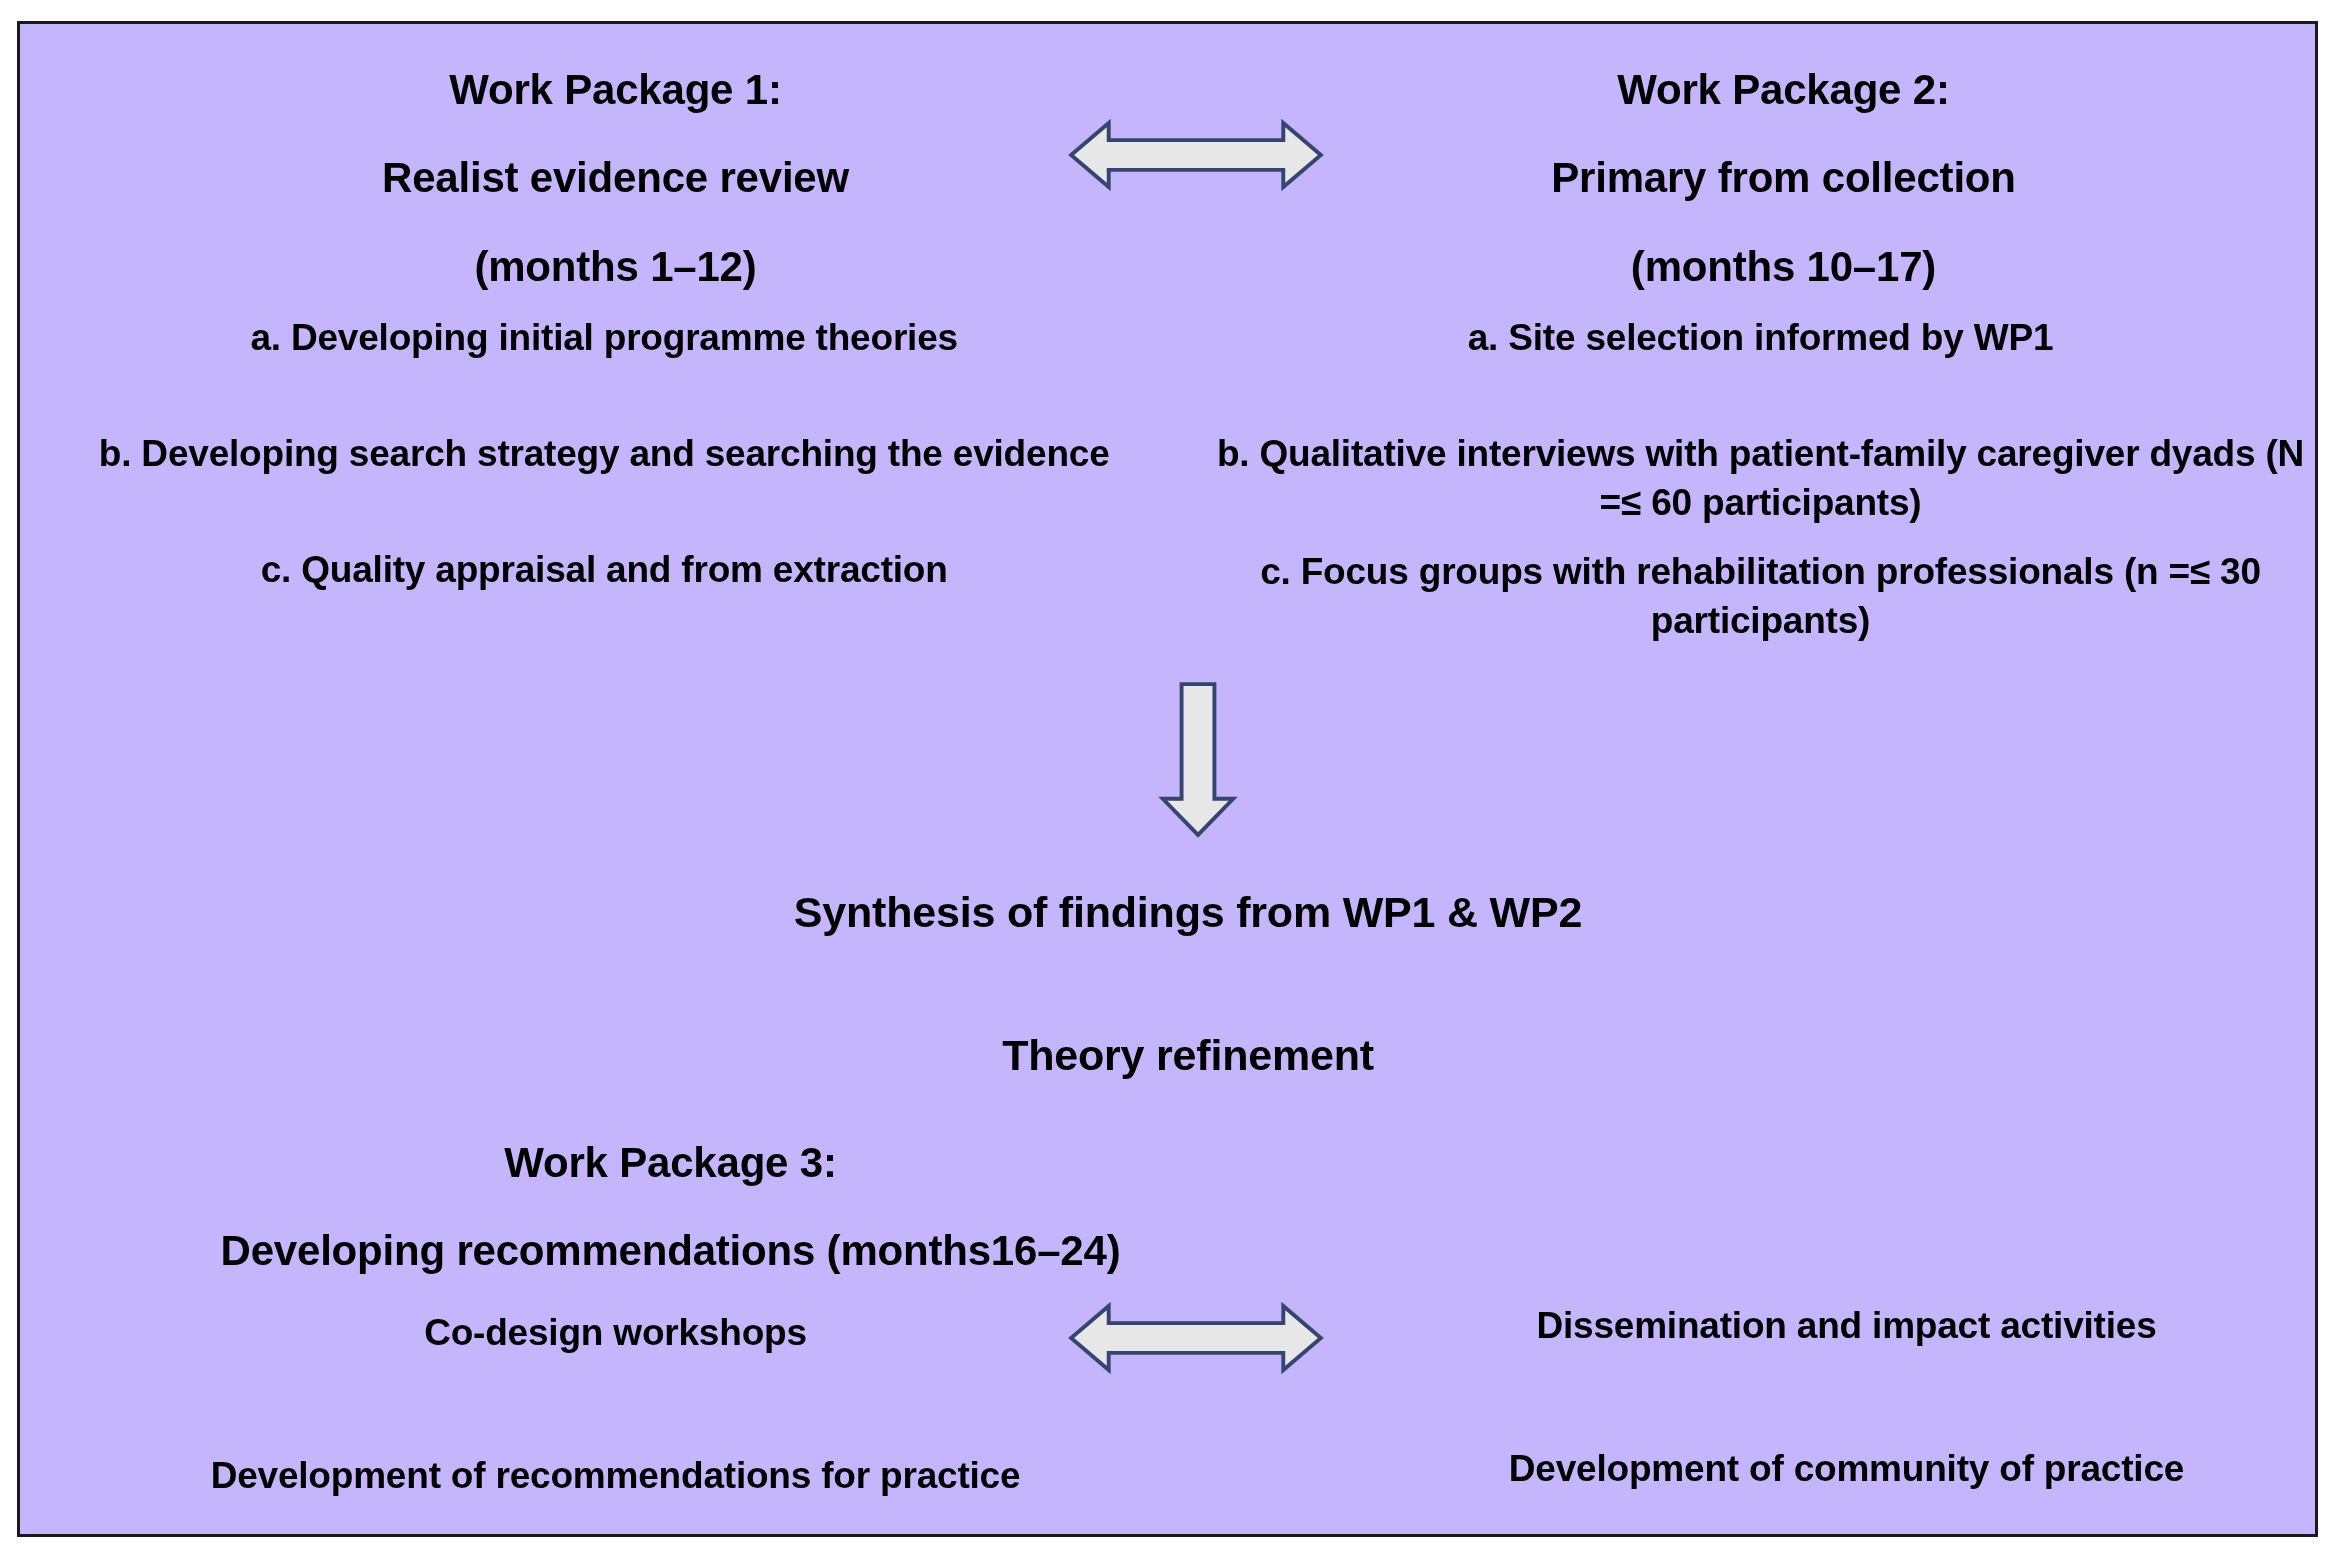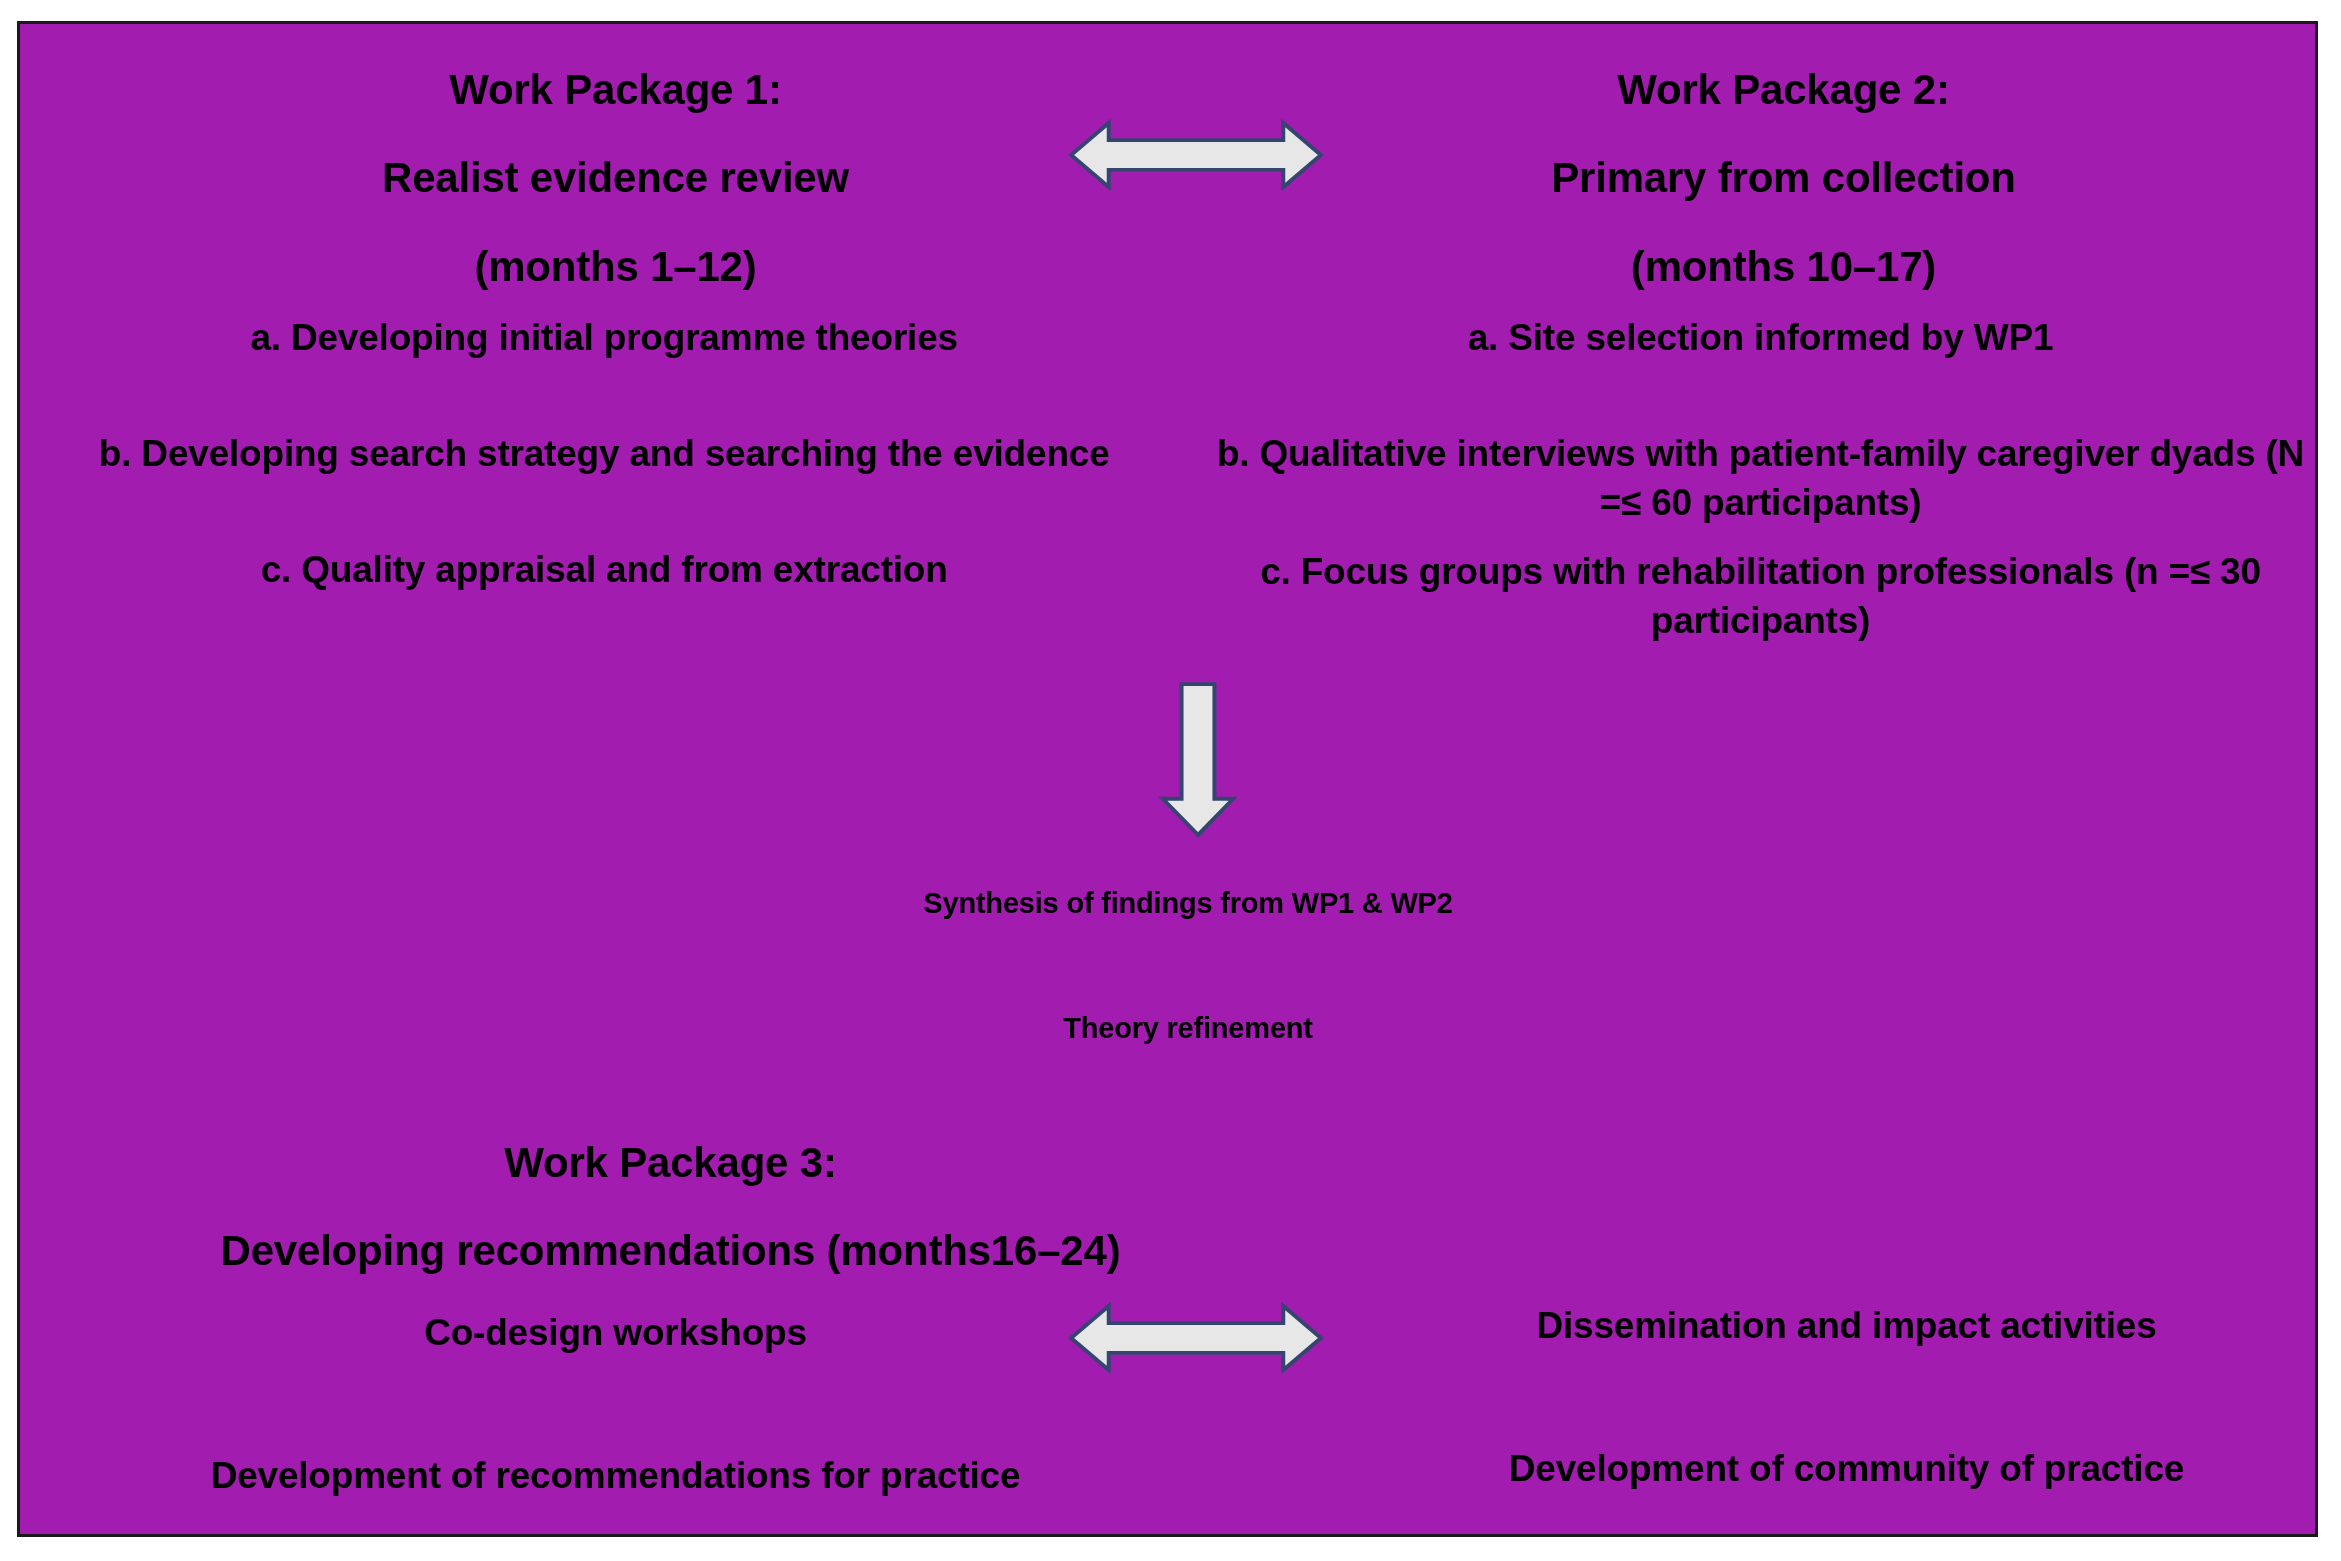--- a/index.html
+++ b/index.html
@@ -17,40 +17,40 @@
   }
 
   #diagram-frame {
     position: absolute;
     left: 17px;
     top: 21px;
     width: 2301px;
     height: 1516px;
     border: 3.9px solid #1a1a1a;
     box-sizing: border-box;
-    background: #a21caf;
+    background: #c4b5fd;
   }
 
   
   .tx {
     position: absolute;
     text-align: center;
     line-height: 1.32;
     white-space: pre;
     letter-spacing: -0.2px;
   }
   .tx.wrap { white-space: normal; text-align: center; }
 
   .bold   { font-weight: 700; }
   .normal { font-weight: 700; }
 
   
   .s-head   { font-size: 42px; }   
   .s-body   { font-size: 37px; }   
-  .s-syn    { font-size: 29px; }   
+  .s-syn    { font-size: 43px; }   
 
   
   #wp1-block  { left: 235px;  top: 4.7px;    width: 721px; }
   #wp2-block  { left: 1395px; top: 4.7px;    width: 737px; }
 
   #wp1-items  { left: 15.7px;   top: 290px;  width: 1137px; }
   #wp2-items  { left: 1184px; top: 290px;  width: 1113px; }
 
   #synthesis-block { left: 580px; top: 827px; width: 1176px; }
 

